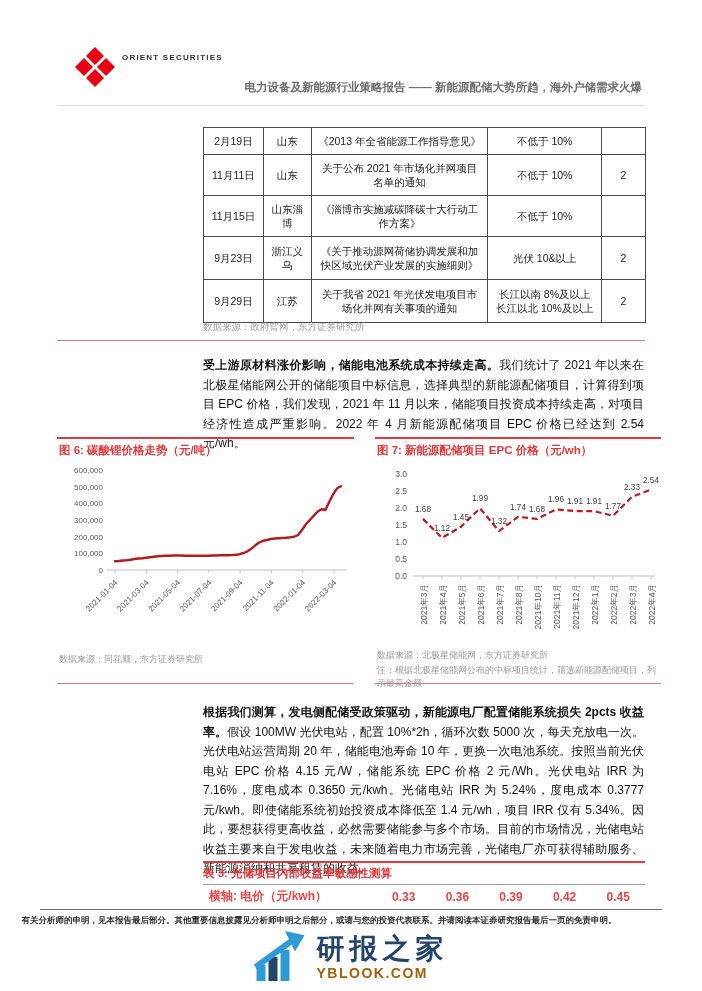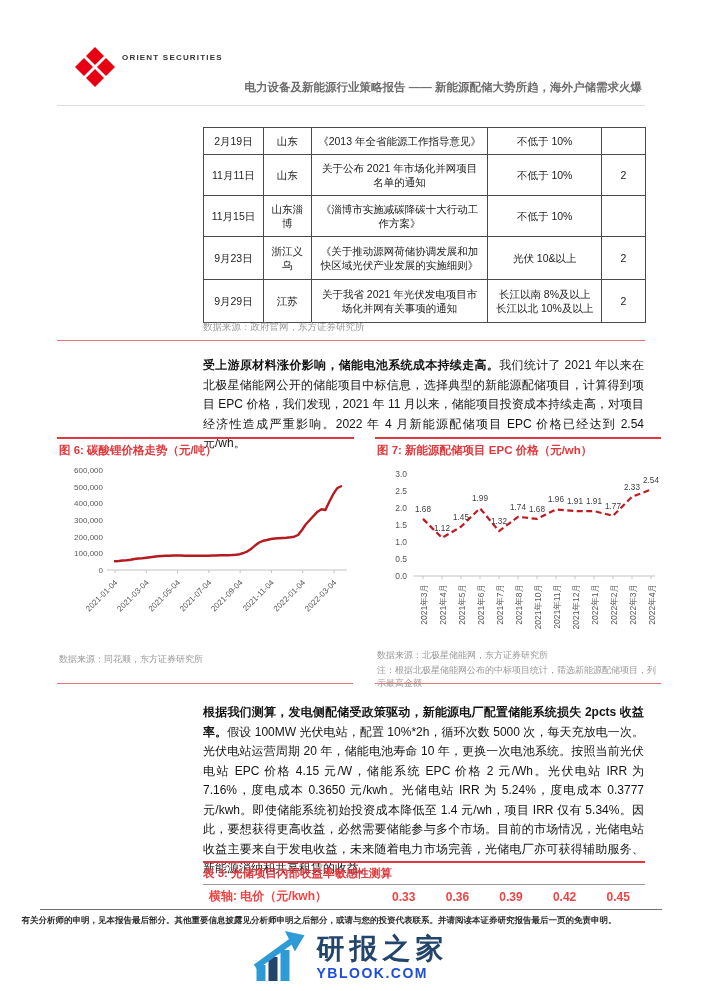--- a/index.html
+++ b/index.html
@@ -46,21 +46,21 @@
   .t3-val{flex:1;text-align:center;}
   
   .footer-rule{position:absolute;left:40px;width:622px;top:909px;height:1px;background:#6e6e6e;}
   .disclaimer{position:absolute;left:0;width:638px;top:915px;text-align:center;
               font-size:8.5px;font-weight:bold;color:#2e2e2e;}
   
   .watermark{position:absolute;left:50%;transform:translateX(-50%);top:931px;
              display:flex;align-items:center;gap:9px;}
   .wm-text{display:flex;flex-direction:column;}
   .wm-cn{font-size:28px;font-weight:bold;color:#24456b;letter-spacing:5px;line-height:30px;}
-  .wm-en{font-size:14px;font-weight:bold;color:#1d4ed8;letter-spacing:1.5px;margin-top:1px;}
+  .wm-en{font-size:14px;font-weight:bold;color:#a16207;letter-spacing:1.5px;margin-top:1px;}
 </style>
 </head>
 <body>
 
 <div class="page">
 
   <div class="logo-icon">
     <svg width="42" height="46" viewBox="0 0 42 46">
       <path d="M21 1 L30 10 L21 19 L12 10 Z" fill="#e60012"></path>
       <path d="M10 12 L19 21 L10 30 L1 21 Z" fill="#e60012"></path>

